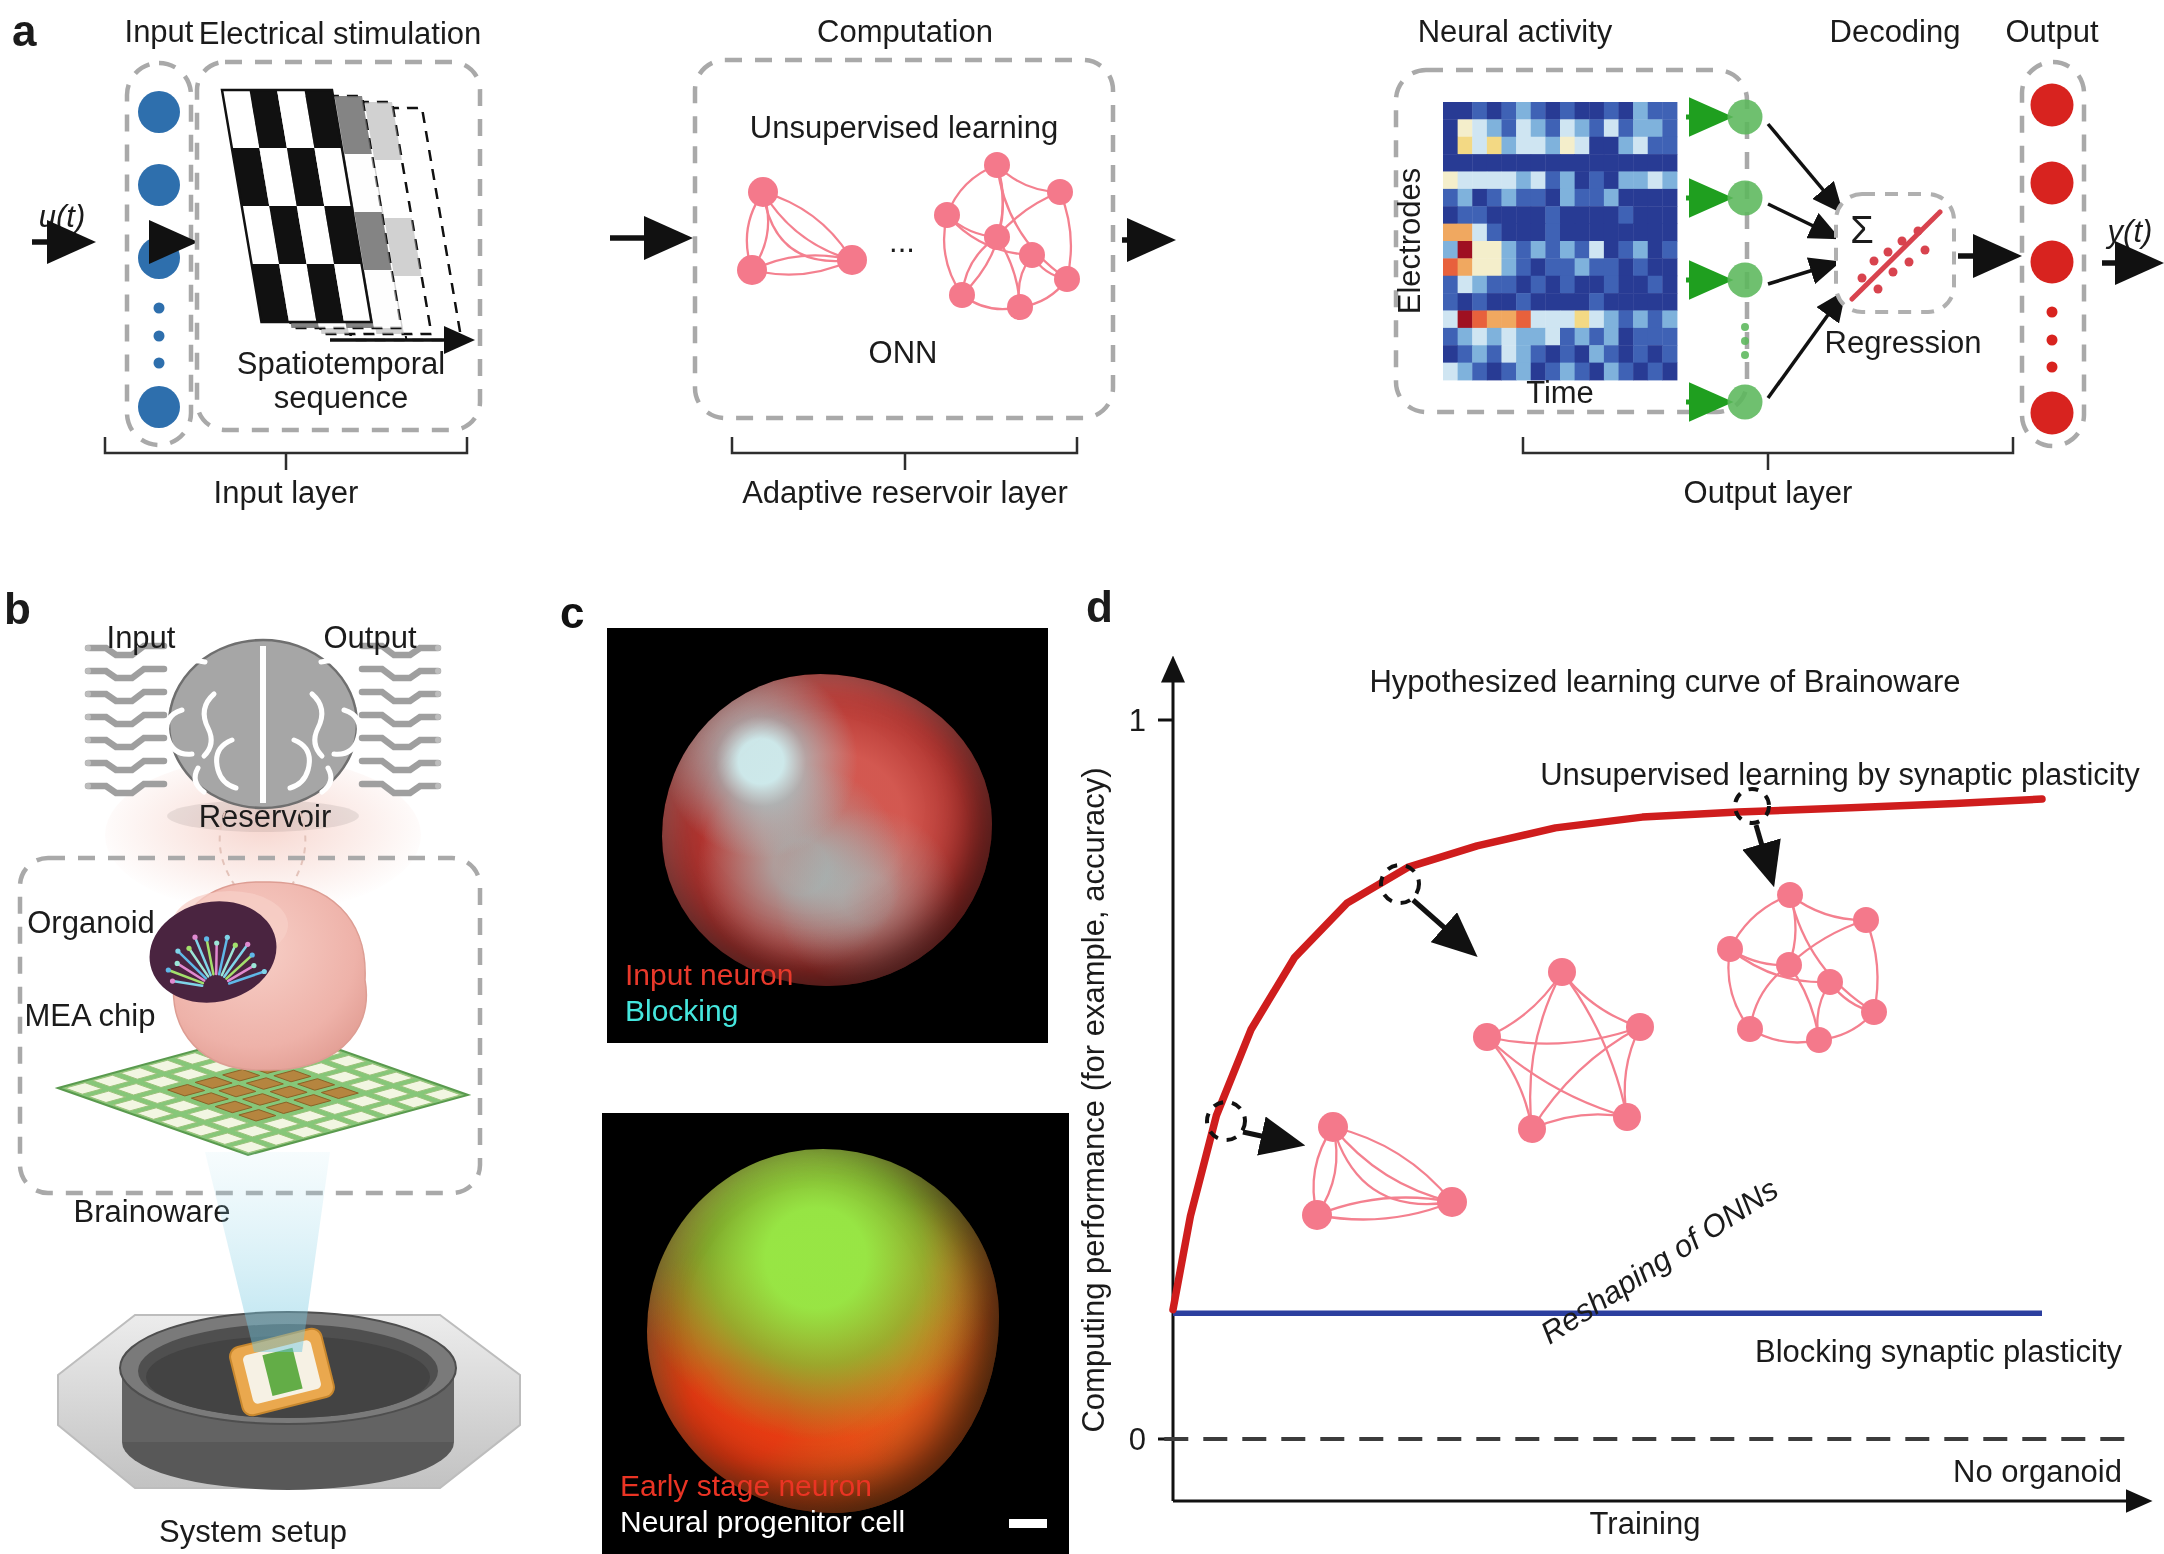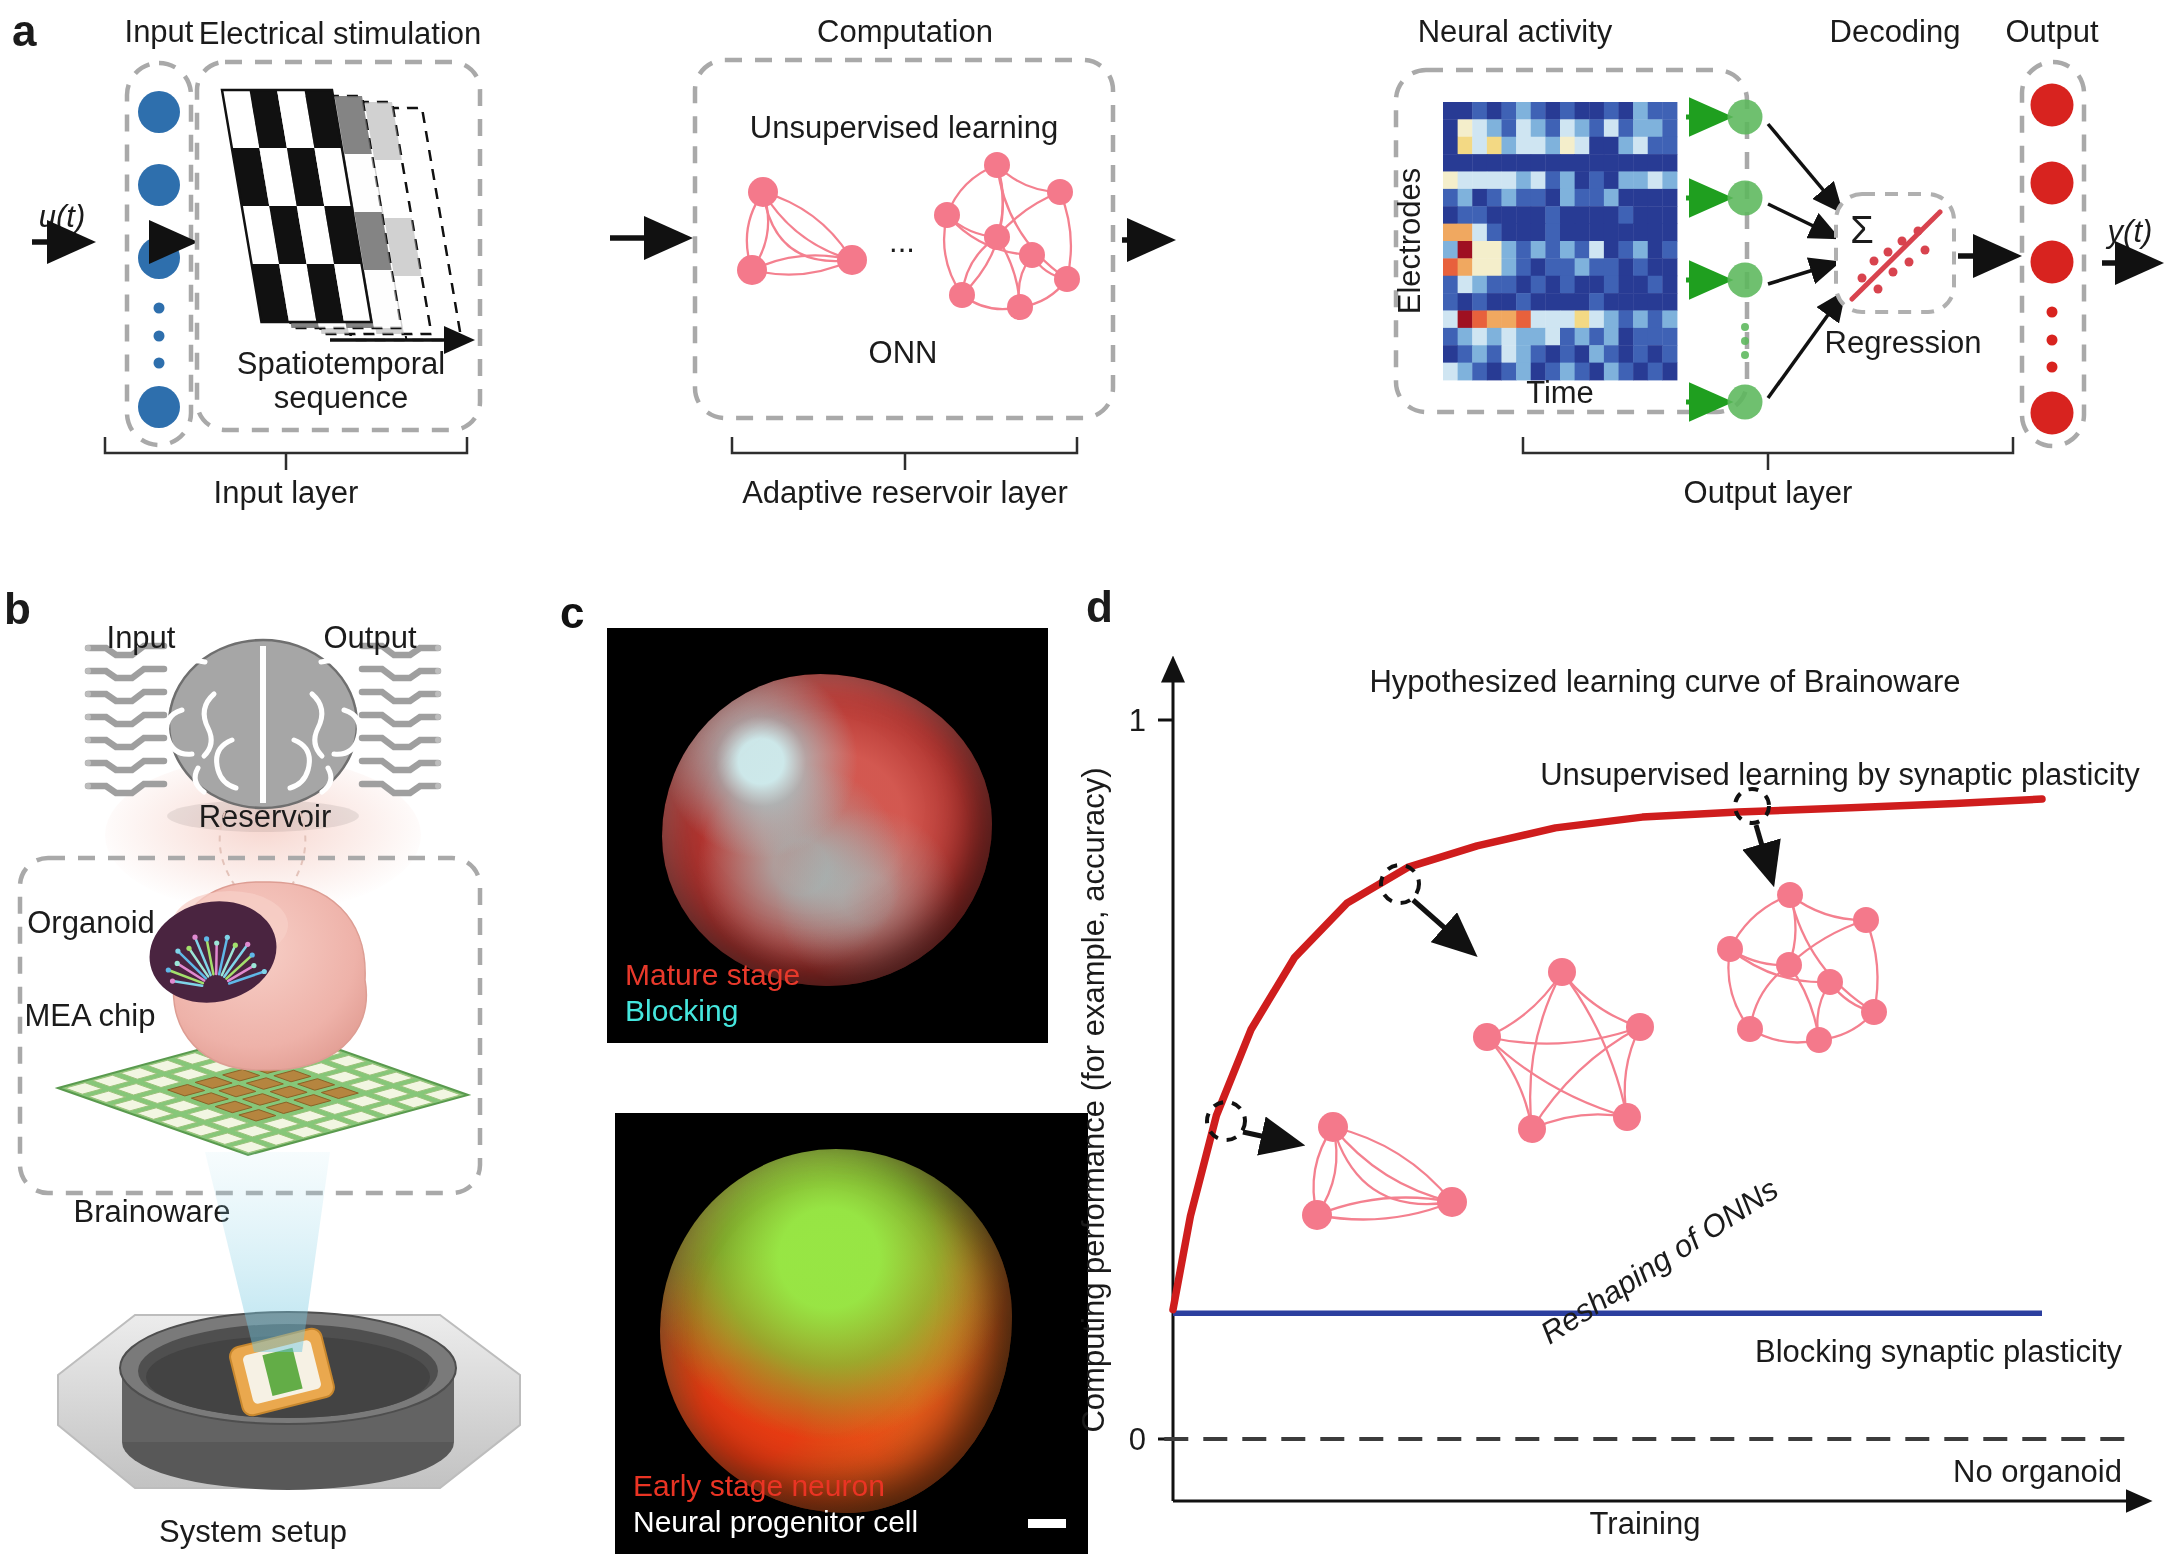--- a/index.html
+++ b/index.html
@@ -15,21 +15,21 @@
   .garrow{stroke:#1f9f1f;stroke-width:5;fill:none;}
   .bracket{stroke:#2e2e2e;stroke-width:2.5;fill:none;}
   .onn-edge{fill:none;stroke:#f4808f;stroke-width:2.3;}
   .onn-node{fill:#f4798b;}
   .wire{fill:none;stroke:#9a9a9a;stroke-width:6.5;stroke-linecap:round;opacity:.95;}
   .brainline{fill:none;stroke:#ffffff;stroke-width:5;stroke-linecap:round;}
   
   .c-label{position:absolute;left:560px;top:588px;font-size:44px;font-weight:700;color:#111;}
   .micro{position:absolute;background:#000;overflow:hidden;}
   .micro-top{left:607px;top:628px;width:441px;height:415px;}
-  .micro-bottom{left:615px;top:1113px;width:467px;height:441px;padding-left:6px;}
+  .micro-bottom{left:602px;top:1113px;width:467px;height:441px;}
   .blob{position:absolute;}
   .blob-top{left:55px;top:46px;width:330px;height:312px;border-radius:48% 52% 50% 50%/52% 48% 52% 48%;
     background:
       radial-gradient(circle at 30% 28%,rgba(205,240,242,.95) 0 7%,rgba(160,225,230,.55) 14%,rgba(120,200,210,0) 30%),
       radial-gradient(circle at 42% 62%,rgba(140,225,228,.5) 0 10%,rgba(120,200,210,0) 38%),
       radial-gradient(circle at 62% 72%,rgba(150,230,232,.35) 0 8%,rgba(120,200,210,0) 30%),
       radial-gradient(circle at 52% 48%,rgba(215,90,82,.98) 0 30%,rgba(185,55,50,.97) 55%,rgba(140,35,32,.95) 76%,rgba(70,15,14,.98) 96%);
     box-shadow:inset -14px -18px 44px rgba(0,0,0,.55), inset 10px 12px 30px rgba(255,235,230,.25);}
   .blob-bot{left:45px;top:36px;width:352px;height:364px;border-radius:50% 50% 47% 53%/50% 46% 54% 50%;
     background:
@@ -731,21 +731,21 @@
       </g>
       <polygon points="205,572 330,572 302,772 254,772" fill="url(#coneG)" opacity="0.6"></polygon>
     </g>
     <text class="lbl" x="253" y="962" text-anchor="middle">System setup</text>
   </svg>
 
   <div class="c-label">c</div>
   <div class="micro micro-top">
     <div class="blob blob-top"></div>
     <div class="micro-cap">
-      <span style="color:#e8392b">Mature stage</span><br>
+      <span style="color:#e8392b">Input neuron</span><br>
       <span style="color:#45e6de">Blocking</span>
     </div>
   </div>
   <div class="micro micro-bottom">
     <div class="blob blob-bot"></div>
     <div class="micro-cap">
       <span style="color:#ea3424">Early stage neuron</span><br>
       <span style="color:#ffffff">Neural progenitor cell</span>
     </div>
     <div class="scalebar"></div>

